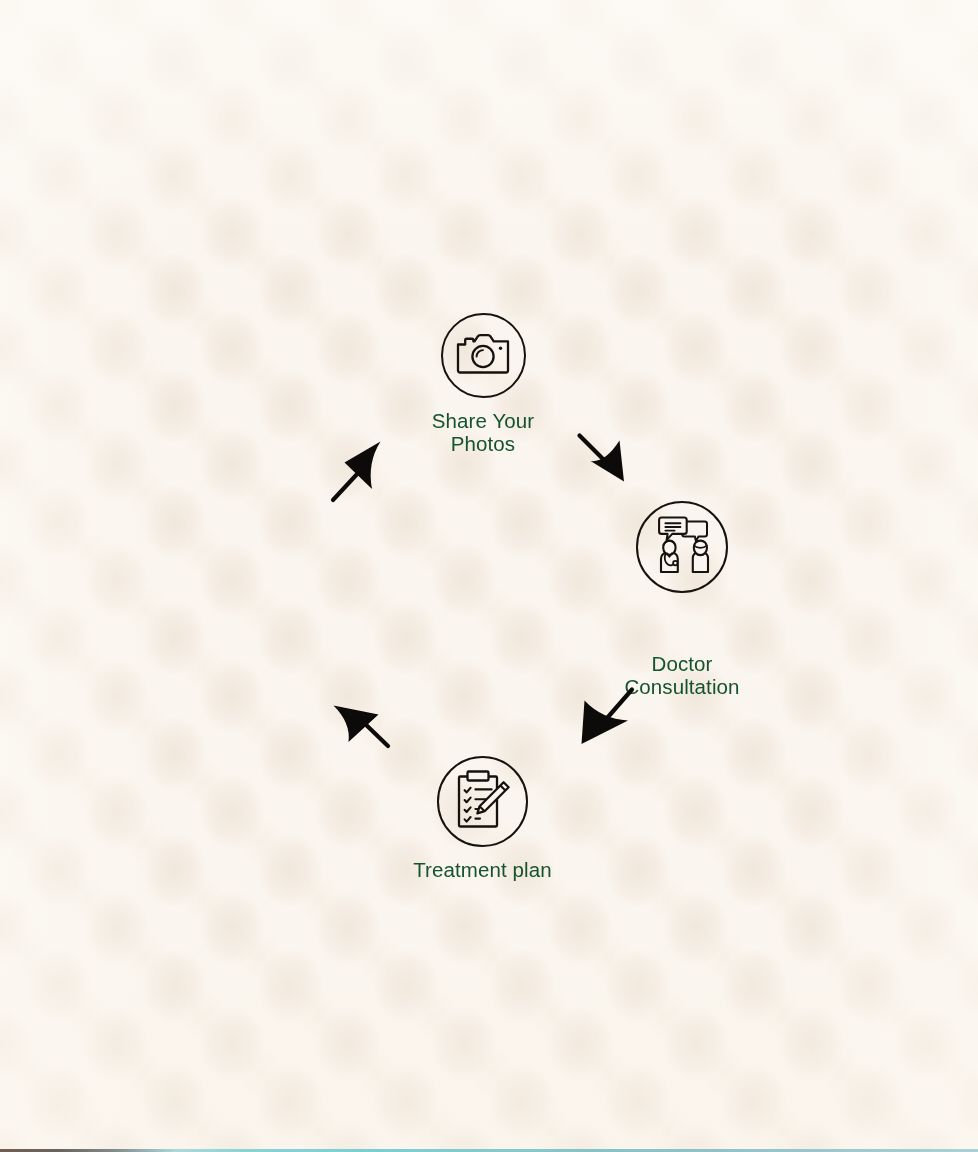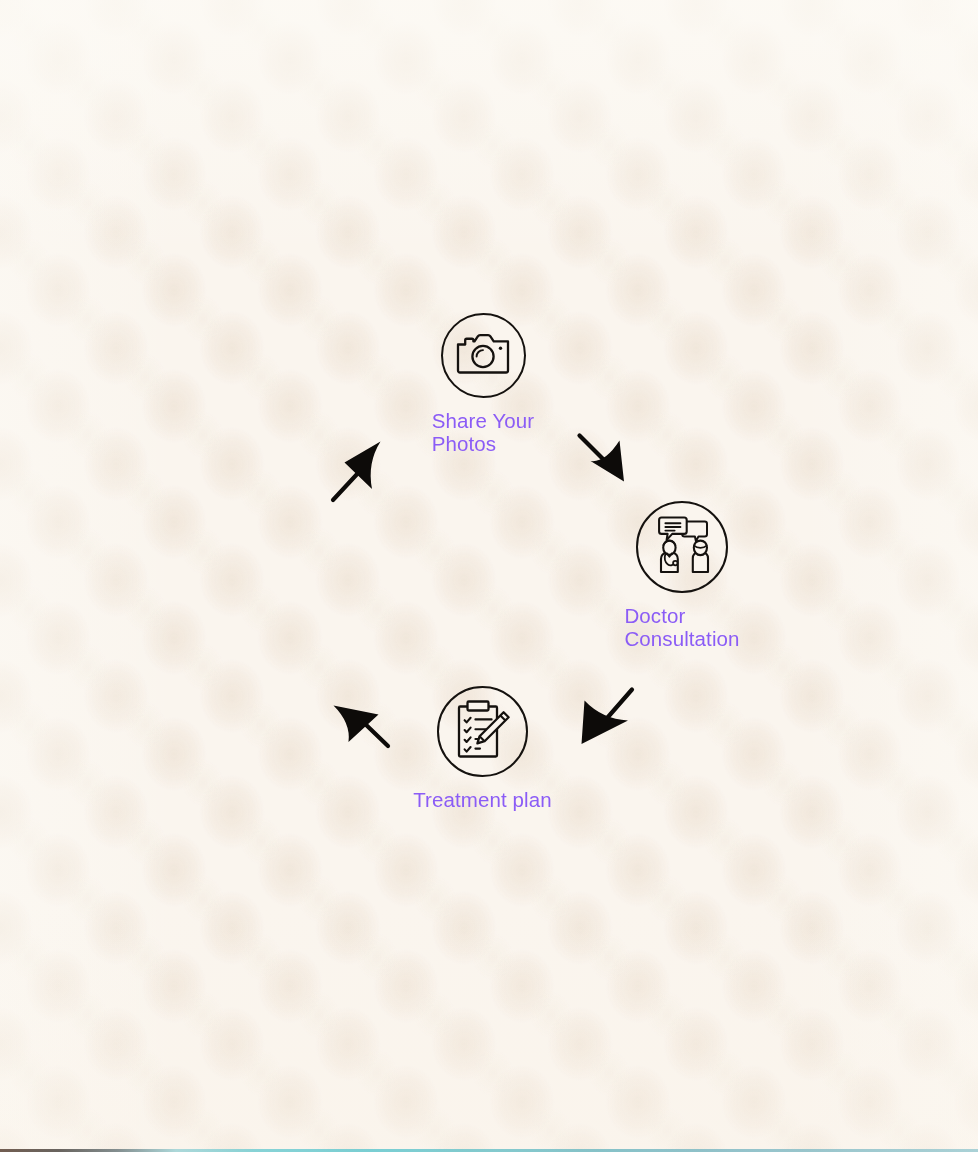--- a/index.html
+++ b/index.html
@@ -60,36 +60,37 @@
     border: 2.6px solid #15120f;
     border-radius: 50%;
     background: transparent;
     display: flex;
     align-items: center;
     justify-content: center;
     box-sizing: border-box;
   }
   .step-label {
     margin-top: 11px;
-    color: #8b5cf6;
+    color: #14532d;
     font-size: 20.5px;
     line-height: 23px;
+    text-align: center;
     letter-spacing: 0.1px;
     white-space: pre-line;
     font-family: "Liberation Sans", sans-serif;
   }
 
   
   #node-share-photos   { left: 380px; top: 313px;  width: 206px; }
   #node-share-photos   .step-icon-circle { width: 85px; height: 85px; }
 
-  #node-doctor         { left: 582px; top: 501px;  width: 200px; }
+  #node-doctor         { left: 582px; top: 501px;  width: 200px; gap: 48px; }
   #node-doctor         .step-icon-circle { width: 92px; height: 92px; }
 
-  #node-treatment-plan { left: 380px; top: 686px;  width: 205px; }
+  #node-treatment-plan { left: 380px; top: 756px;  width: 205px; }
   #node-treatment-plan .step-icon-circle { width: 91px; height: 91px; }
 
   #node-flight         { left: 184px; top: 501px;  width: 200px; }
   #node-flight         .step-icon-circle { width: 91px; height: 91px; }
 
   
   .cycle-arrow {
     position: absolute;
   }
   #arrow-photos-to-doctor   { left: 576px; top: 432px; }

